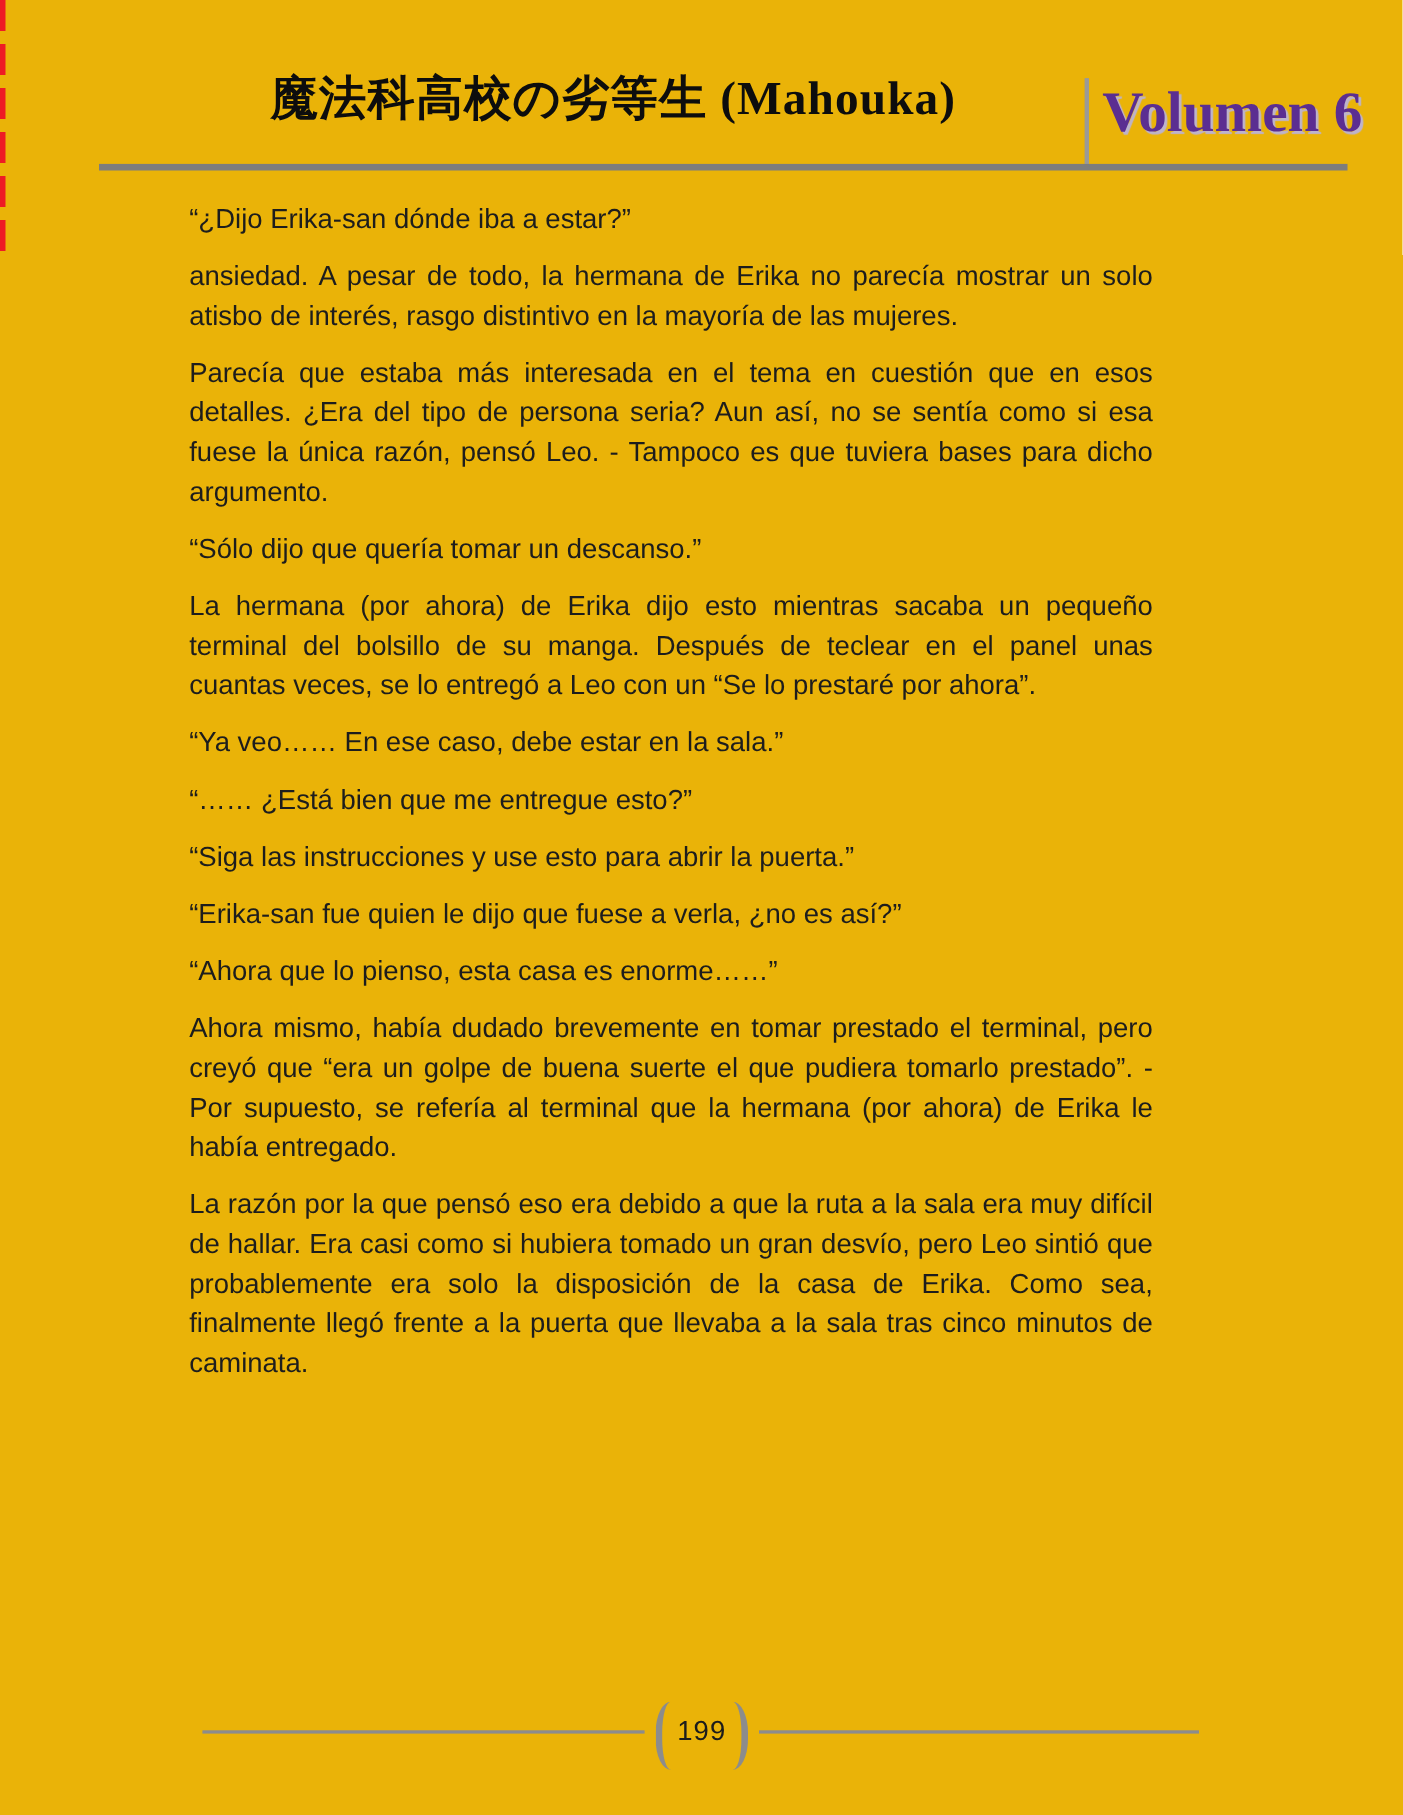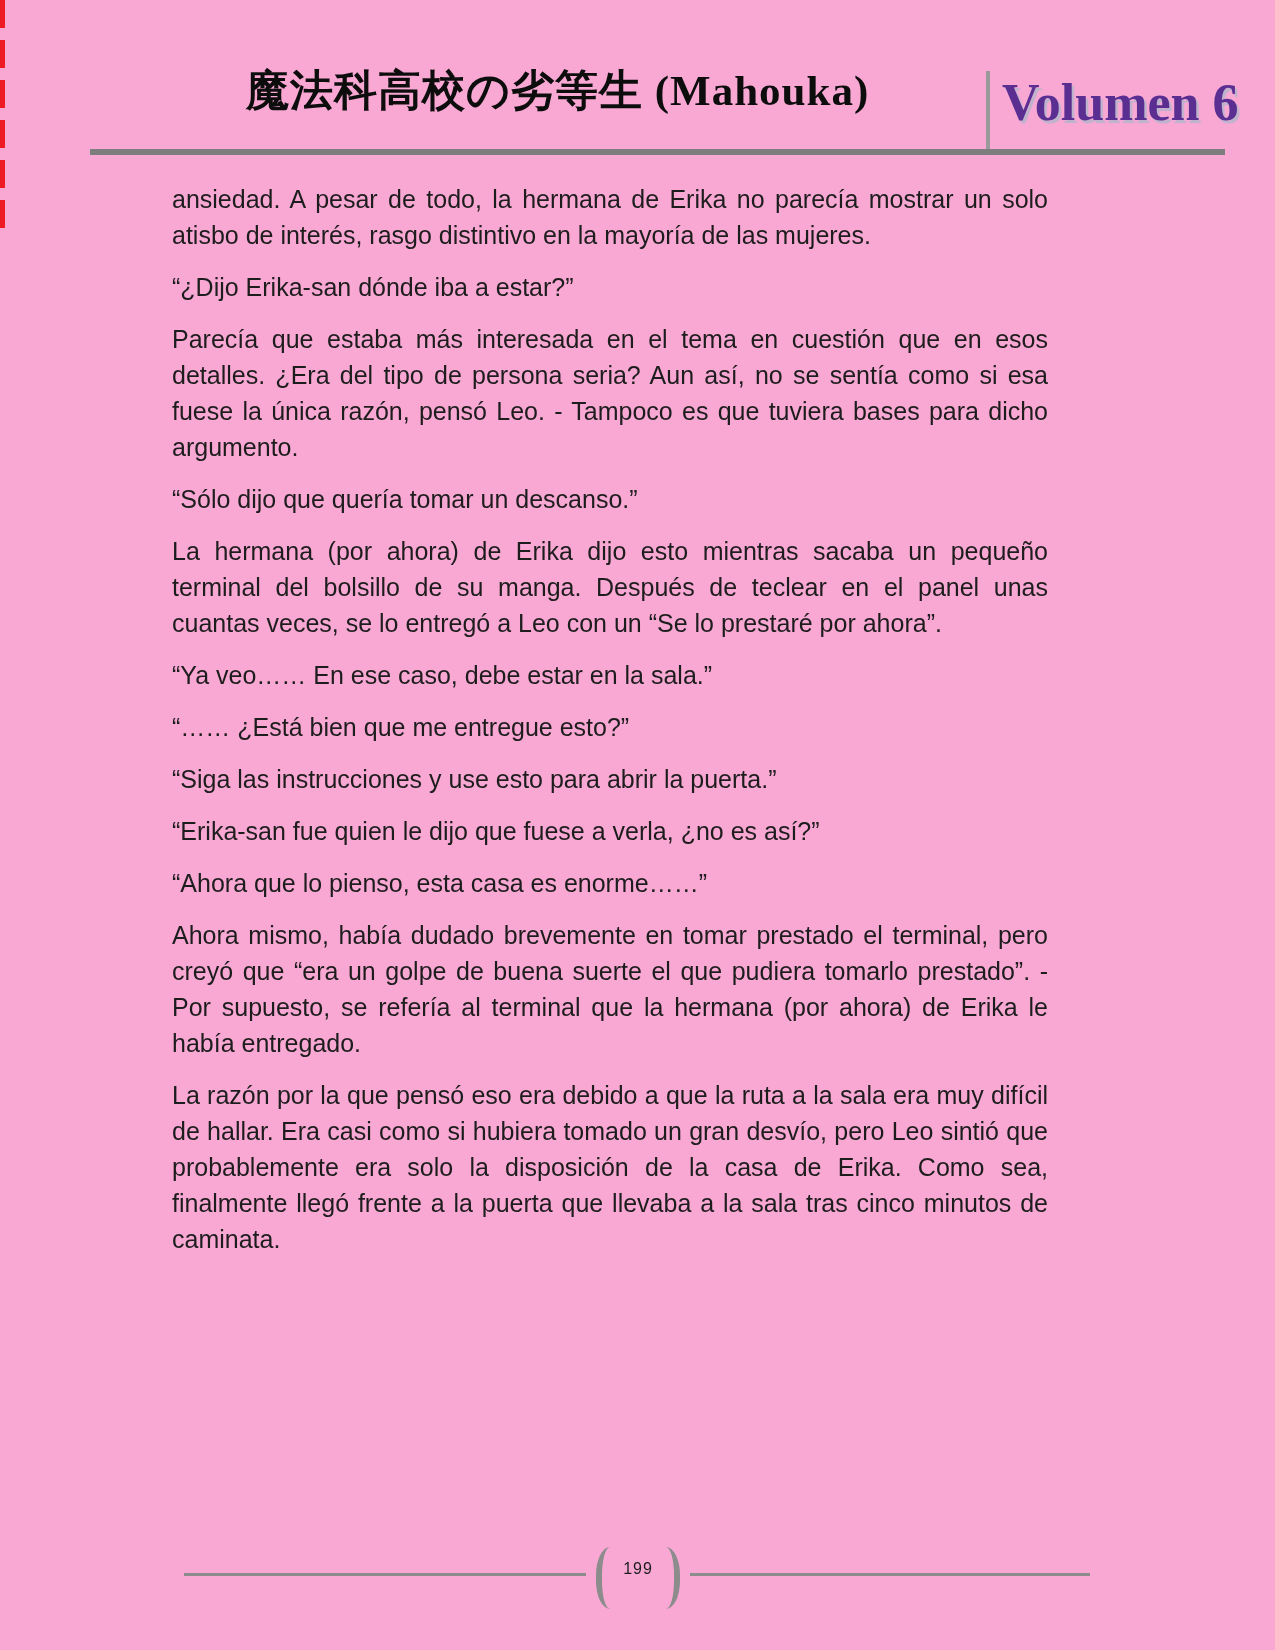--- a/index.html
+++ b/index.html
@@ -1,17 +1,17 @@
 <!DOCTYPE html>
 <html><head>
 <meta charset="utf-8">
 <style>
   html,body{margin:0;padding:0;background:#ffffff;}
   .page{
-    position:relative;width:1275px;height:1650px;background:#f9a8d4;
+    position:relative;width:1275px;height:1650px;background:#eab308;
     overflow:hidden;font-family:"Liberation Sans","DejaVu Sans",sans-serif;
   }
   
   .red-marks{
     position:absolute;left:0;top:0;width:5px;height:238px;
     background:repeating-linear-gradient(to bottom,#ee1b24 0 28px,transparent 28px 40px);
   }
   
   .book-title{
     position:absolute;left:246px;top:64px;margin:0;
@@ -51,40 +51,40 @@
   .bracket.left{
     left:596px;border-left:6px solid #8c8c8c;
     border-radius:14px 0 0 14px / 28px 0 0 28px;
   }
   .bracket.right{
     left:664px;border-right:6px solid #8c8c8c;
     border-radius:0 14px 14px 0 / 0 28px 28px 0;
   }
   .page-number{
     position:absolute;left:606px;top:1560px;width:64px;
-    text-align:center;font-size:16px;color:#1c1c1c;letter-spacing:1px;
+    text-align:center;font-size:25px;color:#1c1c1c;letter-spacing:1px;
   }
 </style>
 </head>
 <body>
 
 <div class="page">
 
   <div class="red-marks"></div>
 
   <header>
     <h1 class="book-title">魔法科高校の劣等生 (Mahouka)</h1>
     <div class="header-vbar"></div>
     <h2 class="volume-label">Volumen 6</h2>
     <div class="header-rule"></div>
   </header>
 
   <main class="content">
+      <p>“¿Dijo Erika-san dónde iba a estar?”</p>
       <p>ansiedad. A pesar de todo, la hermana de Erika no parecía mostrar un solo atisbo de interés, rasgo distintivo en la mayoría de las mujeres.</p>
-      <p>“¿Dijo Erika-san dónde iba a estar?”</p>
       <p>Parecía que estaba más interesada en el tema en cuestión que en esos detalles. ¿Era del tipo de persona seria? Aun así, no se sentía como si esa fuese la única razón, pensó Leo. - Tampoco es que tuviera bases para dicho argumento.</p>
       <p>“Sólo dijo que quería tomar un descanso.”</p>
       <p>La hermana (por ahora) de Erika dijo esto mientras sacaba un pequeño terminal del bolsillo de su manga. Después de teclear en el panel unas cuantas veces, se lo entregó a Leo con un “Se lo prestaré por ahora”.</p>
       <p>“Ya veo…… En ese caso, debe estar en la sala.”</p>
       <p>“…… ¿Está bien que me entregue esto?”</p>
       <p>“Siga las instrucciones y use esto para abrir la puerta.”</p>
       <p>“Erika-san fue quien le dijo que fuese a verla, ¿no es así?”</p>
       <p class="gap-before">“Ahora que lo pienso, esta casa es enorme……”</p>
       <p>Ahora mismo, había dudado brevemente en tomar prestado el terminal, pero creyó que “era un golpe de buena suerte el que pudiera tomarlo prestado”. - Por supuesto, se refería al terminal que la hermana (por ahora) de Erika le había entregado.</p>
       <p>La razón por la que pensó eso era debido a que la ruta a la sala era muy difícil de hallar. Era casi como si hubiera tomado un gran desvío, pero Leo sintió que probablemente era solo la disposición de la casa de Erika. Como sea, finalmente llegó frente a la puerta que llevaba a la sala tras cinco minutos de caminata.</p>

